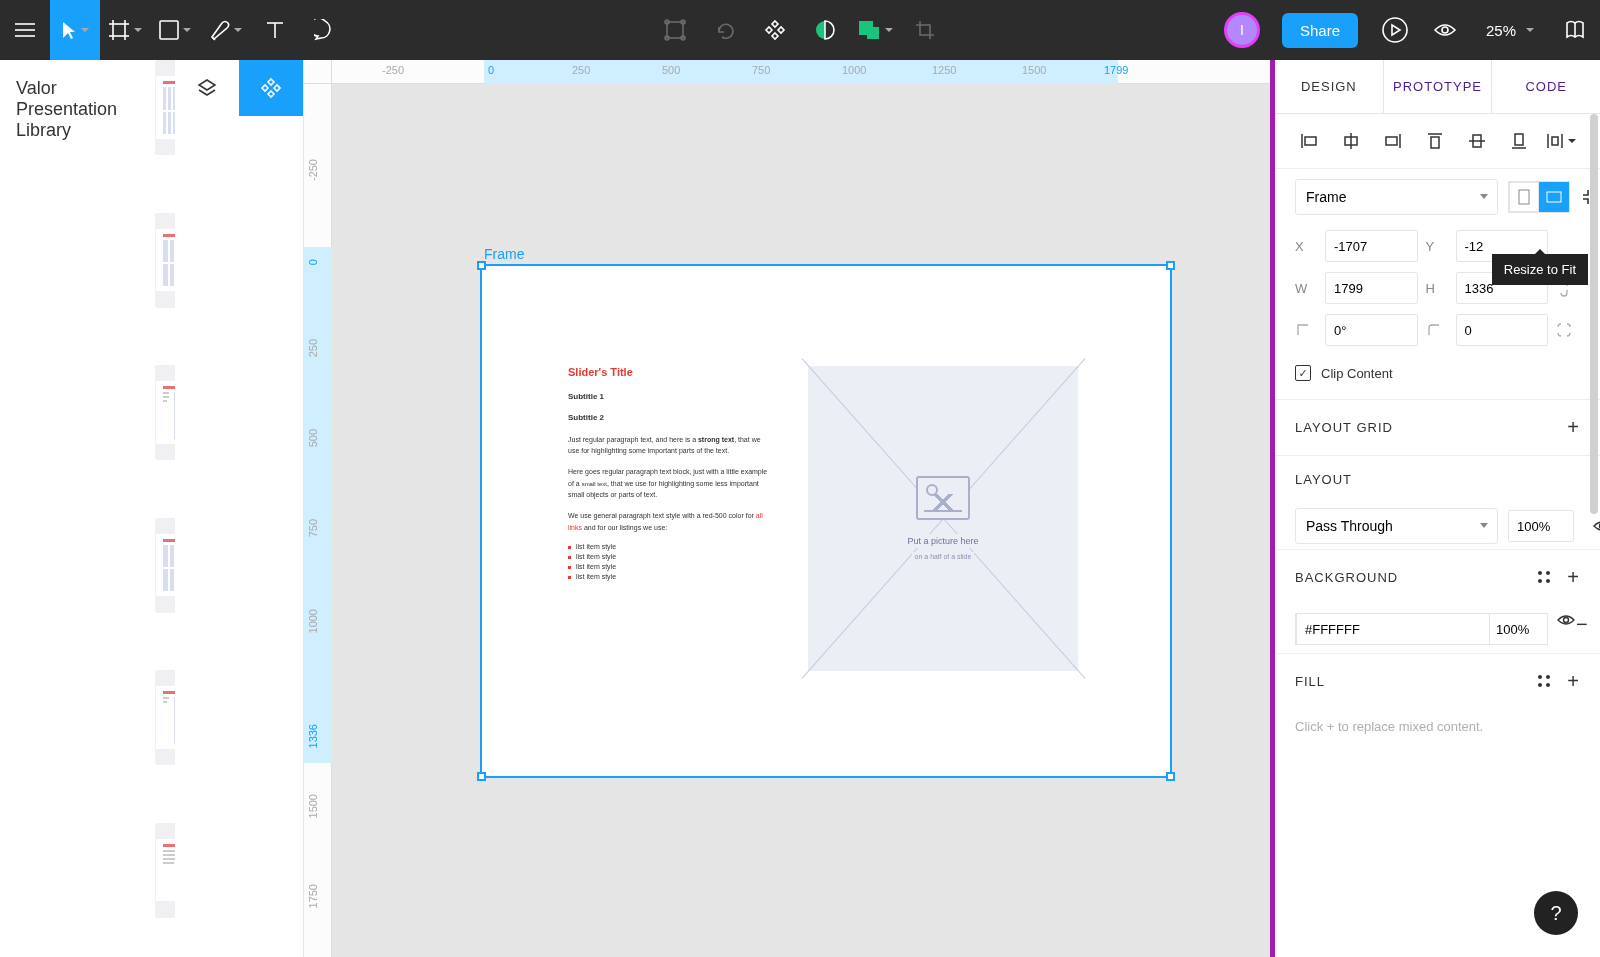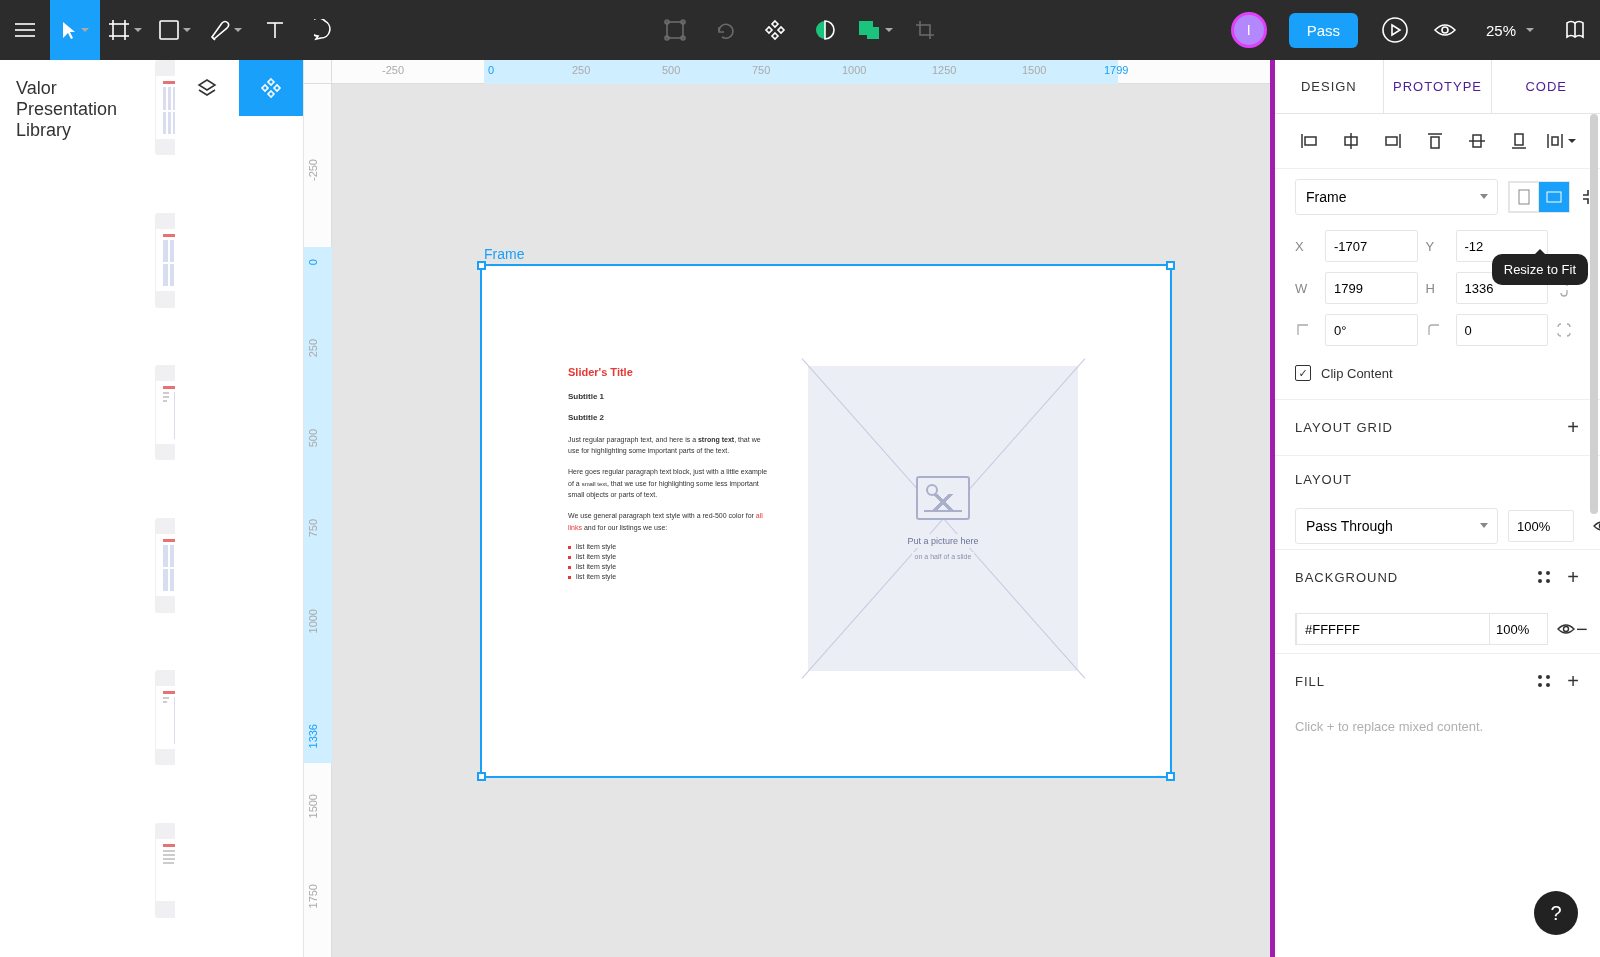--- a/index.html
+++ b/index.html
@@ -98,29 +98,29 @@
 .orient-btn.active svg rect{stroke:#fff}
 .fit-btn{width:30px;height:30px;display:flex;align-items:center;justify-content:center;cursor:pointer}
 .prop-grid{display:grid;grid-template-columns:22px 1fr 22px 1fr 24px;gap:8px;align-items:center;padding:5px 20px}
 .prop-lbl{font-size:13px;color:#888}
 .prop-inp{border:1px solid #e5e5e5;border-radius:2px;height:32px;padding:0 8px;font-size:13px;width:100%}
 .sec-head{display:flex;align-items:center;justify-content:space-between;padding:16px 20px;font-size:13px;letter-spacing:1px}
 .sec-head .plus{font-size:20px;color:#333;cursor:pointer;font-weight:300}
 .sec-border{border-top:1px solid #eee}
 .check-row{display:flex;align-items:center;gap:10px;padding:14px 20px 18px}
 .checkbox{width:16px;height:16px;border:1.5px solid #333;border-radius:2px;display:flex;align-items:center;justify-content:center;font-size:11px}
-.color-row{display:flex;align-items:center;gap:0;padding:8px 20px}
+.color-row{display:flex;align-items:flex-start;gap:0;padding:8px 20px}
 .swatch{width:32px;height:32px;border:1px solid #e5e5e5;background:#fff}
 .hex-inp{border:1px solid #e5e5e5;border-left:none;height:32px;padding:0 8px;flex:1;font-size:13px}
 .pct-inp{border:1px solid #e5e5e5;border-left:none;height:32px;width:58px;padding:0 6px;font-size:13px}
 .eye{width:30px;display:flex;align-items:center;justify-content:center;margin-left:8px;cursor:pointer}
 .minus{width:20px;display:flex;align-items:center;justify-content:center;cursor:pointer;font-size:20px;color:#333}
 .fill-hint{padding:10px 20px 20px;color:#b0b0b0;font-size:13px}
 
-.tooltip{position:absolute;background:#222;color:#fff;font-size:13px;padding:8px 12px;border-radius:10px;white-space:nowrap;z-index:100}
+.tooltip{position:absolute;background:#222;color:#fff;font-size:13px;padding:8px 12px;border-radius:0;white-space:nowrap;z-index:100}
 .tooltip::before{content:"";position:absolute;top:-5px;left:50%;margin-left:-5px;width:0;height:0;border-left:5px solid transparent;border-right:5px solid transparent;border-bottom:5px solid #222}
 
 .help-btn{position:fixed;right:22px;bottom:22px;width:44px;height:44px;border-radius:50%;background:#222;color:#fff;display:flex;align-items:center;justify-content:center;font-size:20px;cursor:pointer;z-index:50}
 .dots4{display:grid;grid-template-columns:1fr 1fr;gap:3px;width:13px;height:13px}
 .dots4 span{width:4px;height:4px;background:#333;border-radius:50%}
 </style>
 </head>
 <body>
 
 <div class="toolbar">
@@ -211,21 +211,21 @@
     <div class="tb-btn disabled">
         <svg width="22" height="22">
           <path d="M6 2 L6 16 L20 16"></path>
           <path d="M2 6 L16 6 L16 20"></path>
         </svg>
       </div>
   </div>
 
   <div class="tb-right">
     <div class="avatar">I</div>
-    <div class="share-btn">Pass</div>
+    <div class="share-btn">Share</div>
     <div class="tb-btn">
         <svg width="26" height="26">
           <circle cx="13" cy="13" r="12"></circle>
           <path d="M10 8 L18 13 L10 18 Z"></path>
         </svg>
       </div>
     <div class="tb-btn">
         <svg width="24" height="16">
           <path d="M2 8 Q12 -2 22 8 Q12 18 2 8 Z"></path>
           <circle cx="12" cy="8" r="3"></circle>

